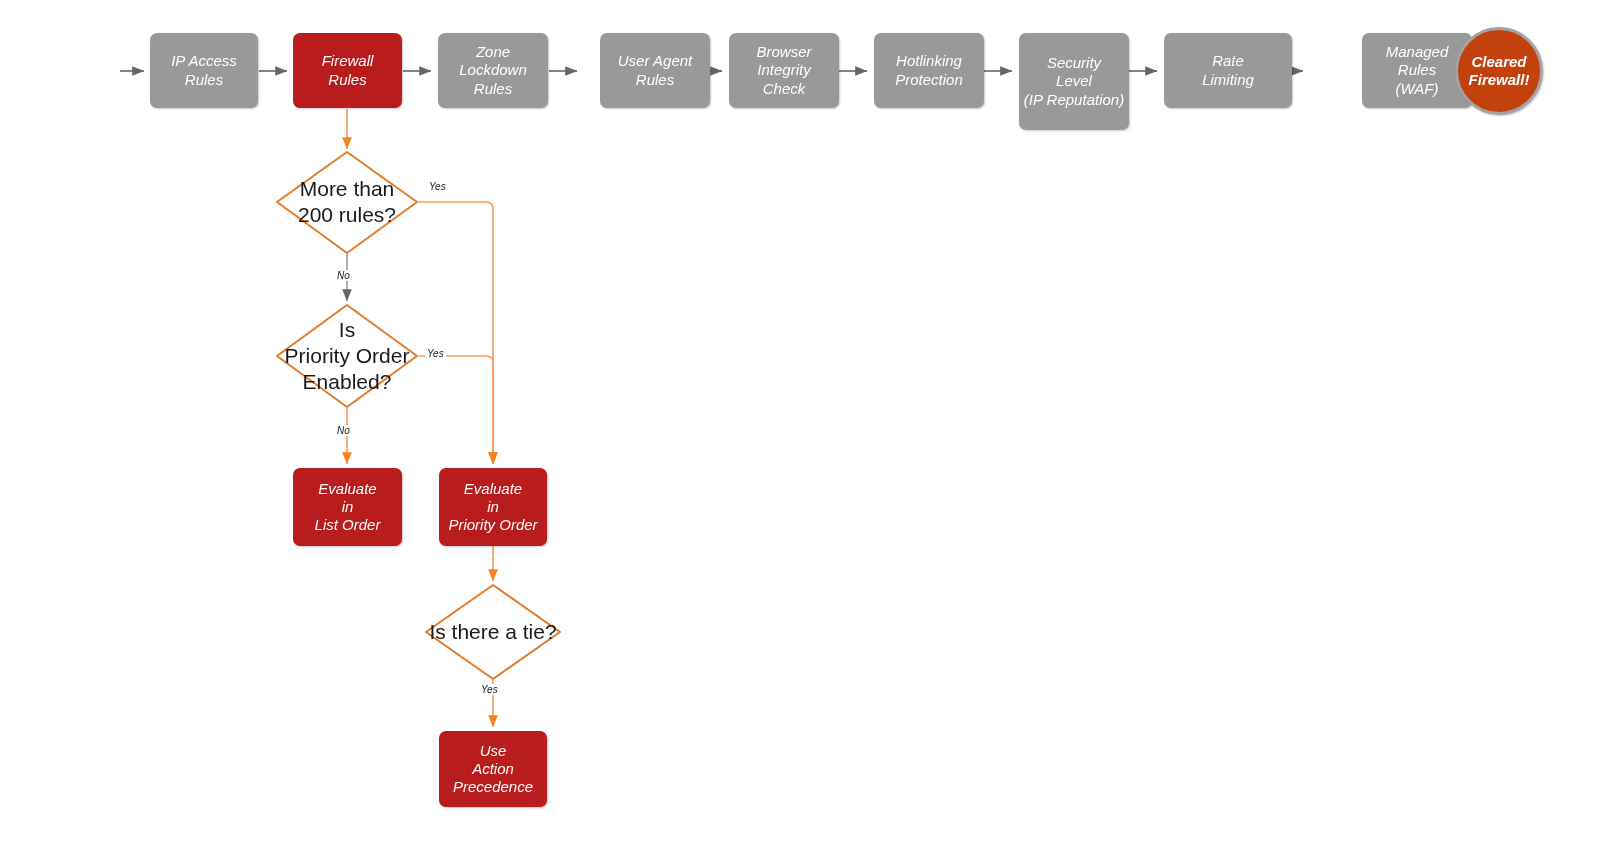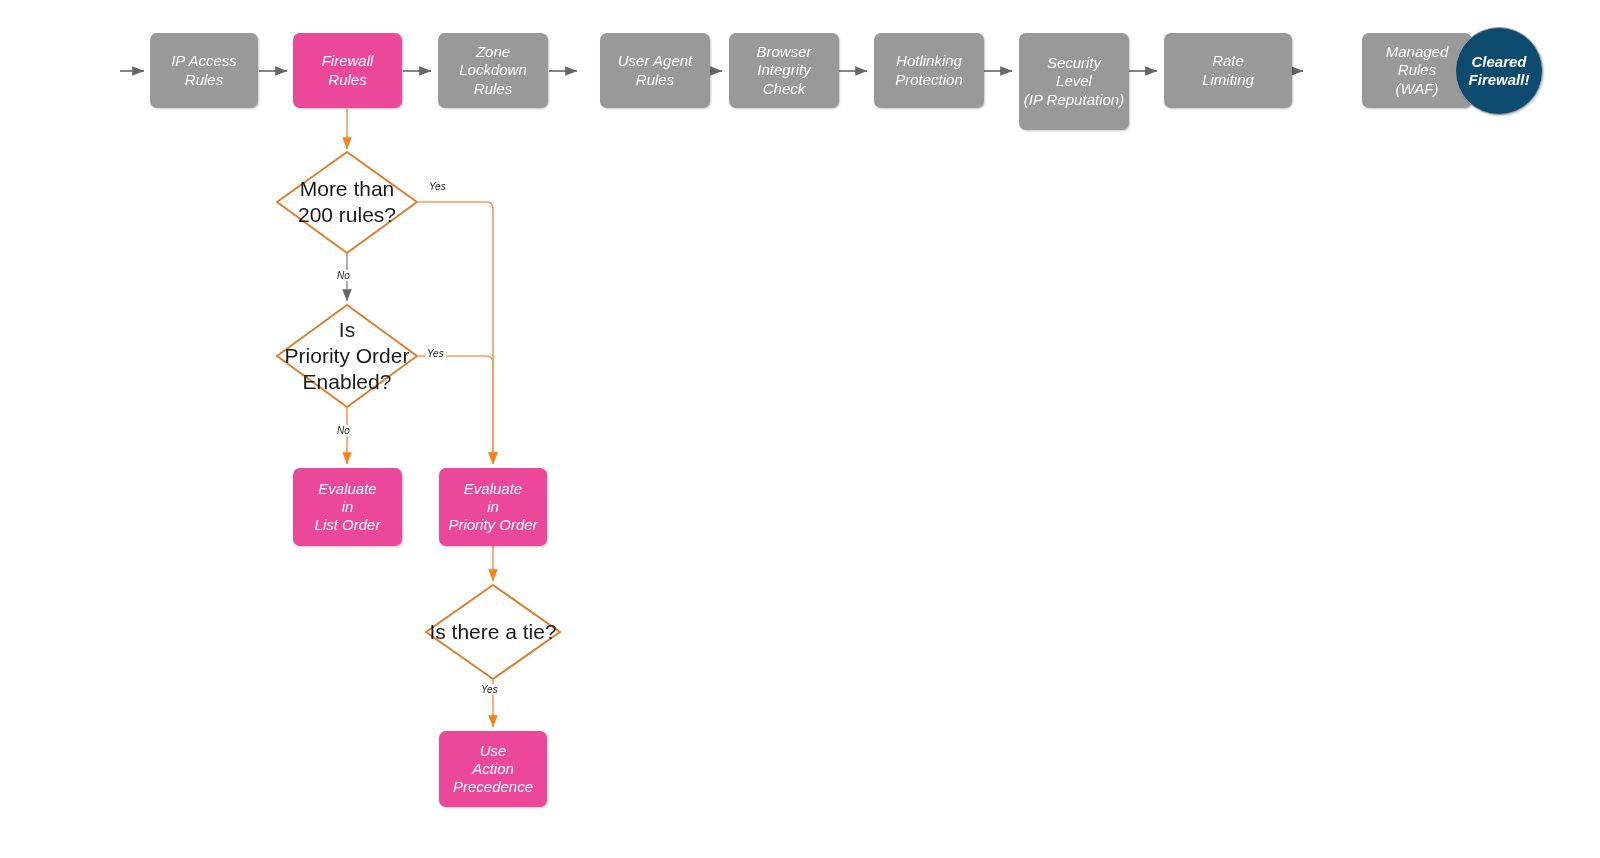--- a/index.html
+++ b/index.html
@@ -40,37 +40,37 @@
 
   .box {
     border-radius: 7px;
     padding: 2px 4px;
     font-size: 15px;
     font-style: italic;
     color: #ffffff;
     box-shadow: 1px 1px 2px rgba(0,0,0,0.22);
   }
   .box.gray   { background: #999999; }
-  .box.orange { background: #ec4899; }
+  .box.orange { background: #b91c1c; }
 
   .circle {
     border-radius: 50%;
     font-size: 15px;
     font-style: italic;
     font-weight: bold;
     line-height: 1.2;
   }
   .circle.hollow {
     background: #ffffff;
     border: 4px solid #1b76ba;
     color: #1b76ba;
   }
   .circle.filled {
-    background: #0c4a6e;
-    border: 1px solid #a3a3a3;
+    background: #c2410c;
+    border: 3px solid #a3a3a3;
     color: #ffffff;
     box-shadow: 1px 1px 2px rgba(0,0,0,0.22);
   }
 
   
   .diamond-label {
     position: absolute;
     display: flex;
     align-items: center;
     justify-content: center;

